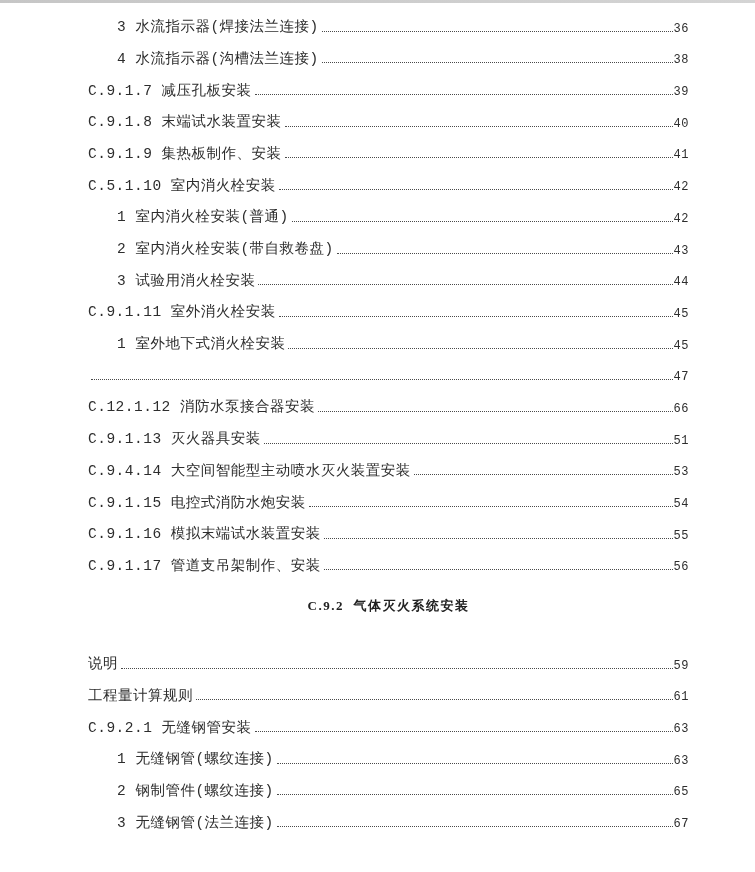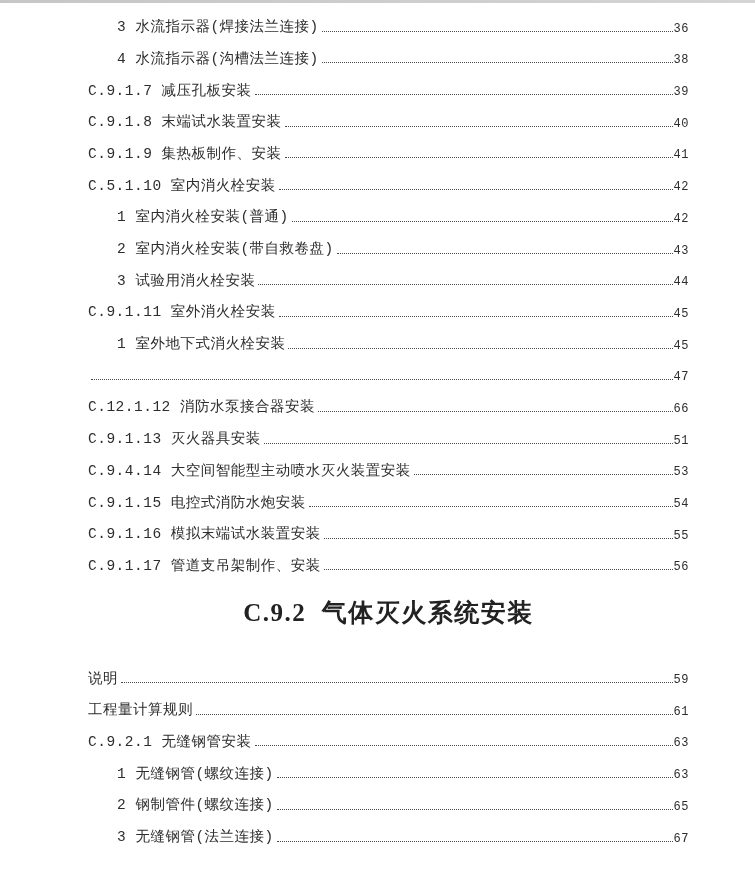--- a/index.html
+++ b/index.html
@@ -55,21 +55,21 @@
     min-width: 10px;
   }
   .toc-entry .page-num {
     font-size: 12px;
     line-height: 1;
     letter-spacing: 0.5px;
   }
   .section-heading {
     margin: 20px 66px 0 88px;
     text-align: center;
-    font-size: 25px;
+    font-size: 13px;
     font-weight: bold;
     letter-spacing: 1.5px;
     color: #222222;
     white-space: pre;
     line-height: 1.2;
   }
 </style>
 </head>
 <body>
 

